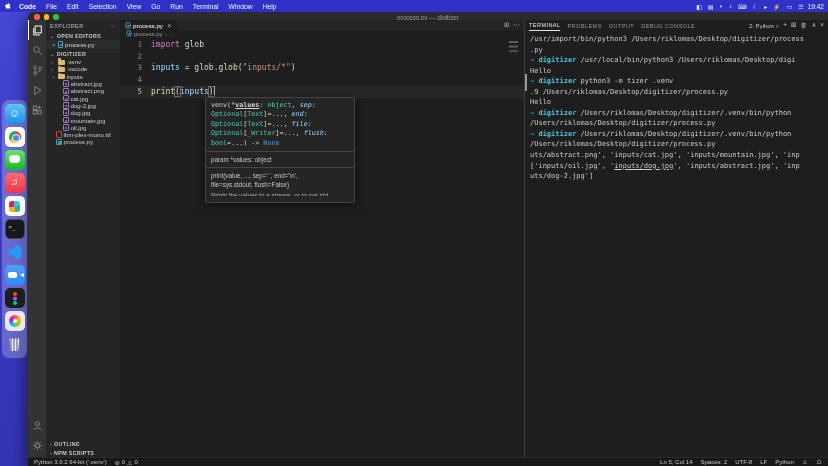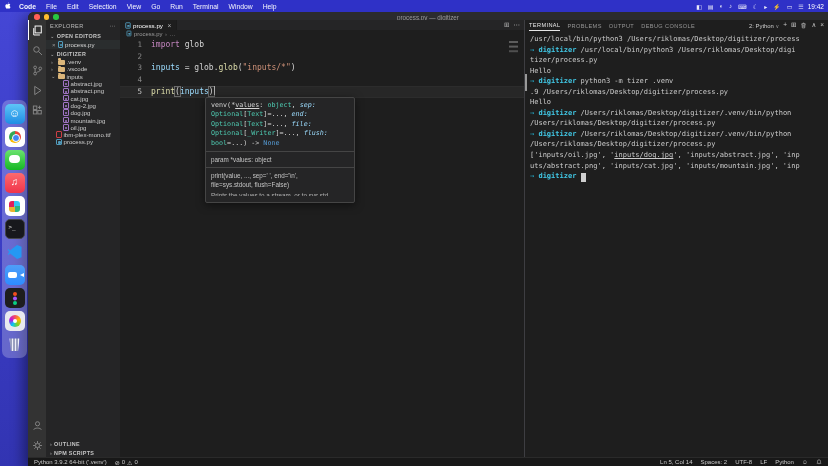--- a/index.html
+++ b/index.html
@@ -97,21 +97,21 @@
   .cline.current .ln{color:#c6c6c6;}
   .c-k{color:#c586c0;} .c-v{color:#9cdcfe;} .c-f{color:#dcdcaa;} .c-s{color:#ce9178;} .c-p{color:#d4d4d4;}
   .c-bm{outline:0.6px solid rgba(160,160,160,.55);}
   .caret{display:inline-block;width:1px;height:9px;background:#bdbdbd;vertical-align:-1.5px;}
   .minimap{position:absolute;right:2px;top:19px;width:14px;height:40px;}
   .minimap::before{content:"";position:absolute;left:1px;top:2px;width:9px;height:1.6px;background:#5d5d5d;box-shadow:0 4.6px 0 #5d5d5d,0 9.2px 0 #4f4f4f;}
 
   
   .hover{position:absolute;left:85px;top:77px;width:150px;height:106px;background:#252526;border:1px solid #454545;border-radius:2px;box-shadow:0 2px 8px rgba(0,0,0,.5);padding:3px 5px;overflow:hidden;z-index:10;}
   .hv-code{font-family:"DejaVu Sans Mono",monospace;font-size:6.7px;line-height:9.4px;color:#d4d4d4;white-space:pre;}
-  .hv-u{font-weight:normal;text-decoration:underline;text-align:right;}
+  .hv-u{font-weight:bold;text-decoration:underline;text-align:right;}
   .hv-ty{color:#4ec9b0;} .hv-pa{color:#9cdcfe;font-style:italic;} .hv-kb{color:#569cd6;}
   .hv-hr{border-top:1px solid #454545;margin:3px -5px;}
   .hv-txt{font-size:6.3px;line-height:9px;color:#c5c5c5;}
   .hv-clip{font-size:6.3px;line-height:9px;color:#c5c5c5;height:5px;overflow:hidden;opacity:.85;margin-top:2px;}
 
   
   .panel{width:304px;flex:none;background:#1e1e1e;border-left:1px solid #3e3e42;display:flex;flex-direction:column;min-height:0;}
   .panel-head{height:11px;flex:none;display:flex;align-items:center;padding:0 4px;}
   .ptab{font-size:5.6px;letter-spacing:.4px;color:#969696;margin-right:7px;padding:1.5px 0;white-space:nowrap;}
   .ptab.active{color:#e7e7e7;border-bottom:0.8px solid #e7e7e7;}
@@ -379,34 +379,34 @@
               <svg viewBox="0 0 16 16">
                 <path d="M3 4.5h10M6.5 4.5v-2h3v2M4.5 4.5l.8 9h5.4l.8-9M6.8 7v4M9.2 7v4" fill="none" stroke="currentColor" stroke-width="1.4"></path>
               </svg>
             </span>
             <span class="pc-ic">∧</span>
             <span class="pc-ic">×</span>
           </div>
       </div>
       <div class="term" id="term">
         <div class="term-deco"></div>
-      <div class="trow"><span>/usr/local/bin/python3 /Users/riklomas/Desktop/digitizer/process</span></div>
+      <div class="trow"><span>/usr/import/bin/python3 /Users/riklomas/Desktop/digitizer/process</span></div>
+          <div class="trow"><span>.py</span></div>
           <div class="trow"><span class="tc-a">→ </span><span class="tc-h">digitizer </span><span>/usr/local/bin/python3 /Users/riklomas/Desktop/digi</span></div>
-          <div class="trow"><span>tizer/process.py</span></div>
           <div class="trow"><span>Hello</span></div>
           <div class="trow"><span class="tc-a">→ </span><span class="tc-h">digitizer </span><span>python3 -m tizer .venv</span></div>
           <div class="trow"><span>.9 /Users/riklomas/Desktop/digitizer/process.py</span></div>
           <div class="trow"><span>Hello</span></div>
           <div class="trow"><span class="tc-a">→ </span><span class="tc-h">digitizer </span><span>/Users/riklomas/Desktop/digitizer/.venv/bin/python</span></div>
           <div class="trow"><span>/Users/riklomas/Desktop/digitizer/process.py</span></div>
           <div class="trow"><span class="tc-a">→ </span><span class="tc-h">digitizer </span><span>/Users/riklomas/Desktop/digitizer/.venv/bin/python</span></div>
           <div class="trow"><span>/Users/riklomas/Desktop/digitizer/process.py</span></div>
+          <div class="trow"><span>uts/abstract.png', 'inputs/cat.jpg', 'inputs/mountain.jpg', 'inp</span></div>
           <div class="trow"><span>['inputs/oil.jpg', '</span><span class="tc-u">inputs/dog.jpg</span><span>', 'inputs/abstract.jpg', 'inp</span></div>
-          <div class="trow"><span>uts/abstract.png', 'inputs/cat.jpg', 'inputs/mountain.jpg', 'inp</span></div>
-          <div class="trow"><span class="tc-a">→ </span><span class="tc-h">digitizer </span><span class="tc-cur"> </span></div>
+          <div class="trow"><span>uts/dog-2.jpg']</span></div>
         </div>
     </div>
   </div>
 
   <div class="statusbar">
     <div class="sb-l" id="sb-l">
         <span class="sb-item">Python 3.9.2 64-bit ('.venv')</span>
         <span class="sb-item">
           <span>⊘</span>
           <span>0</span>

